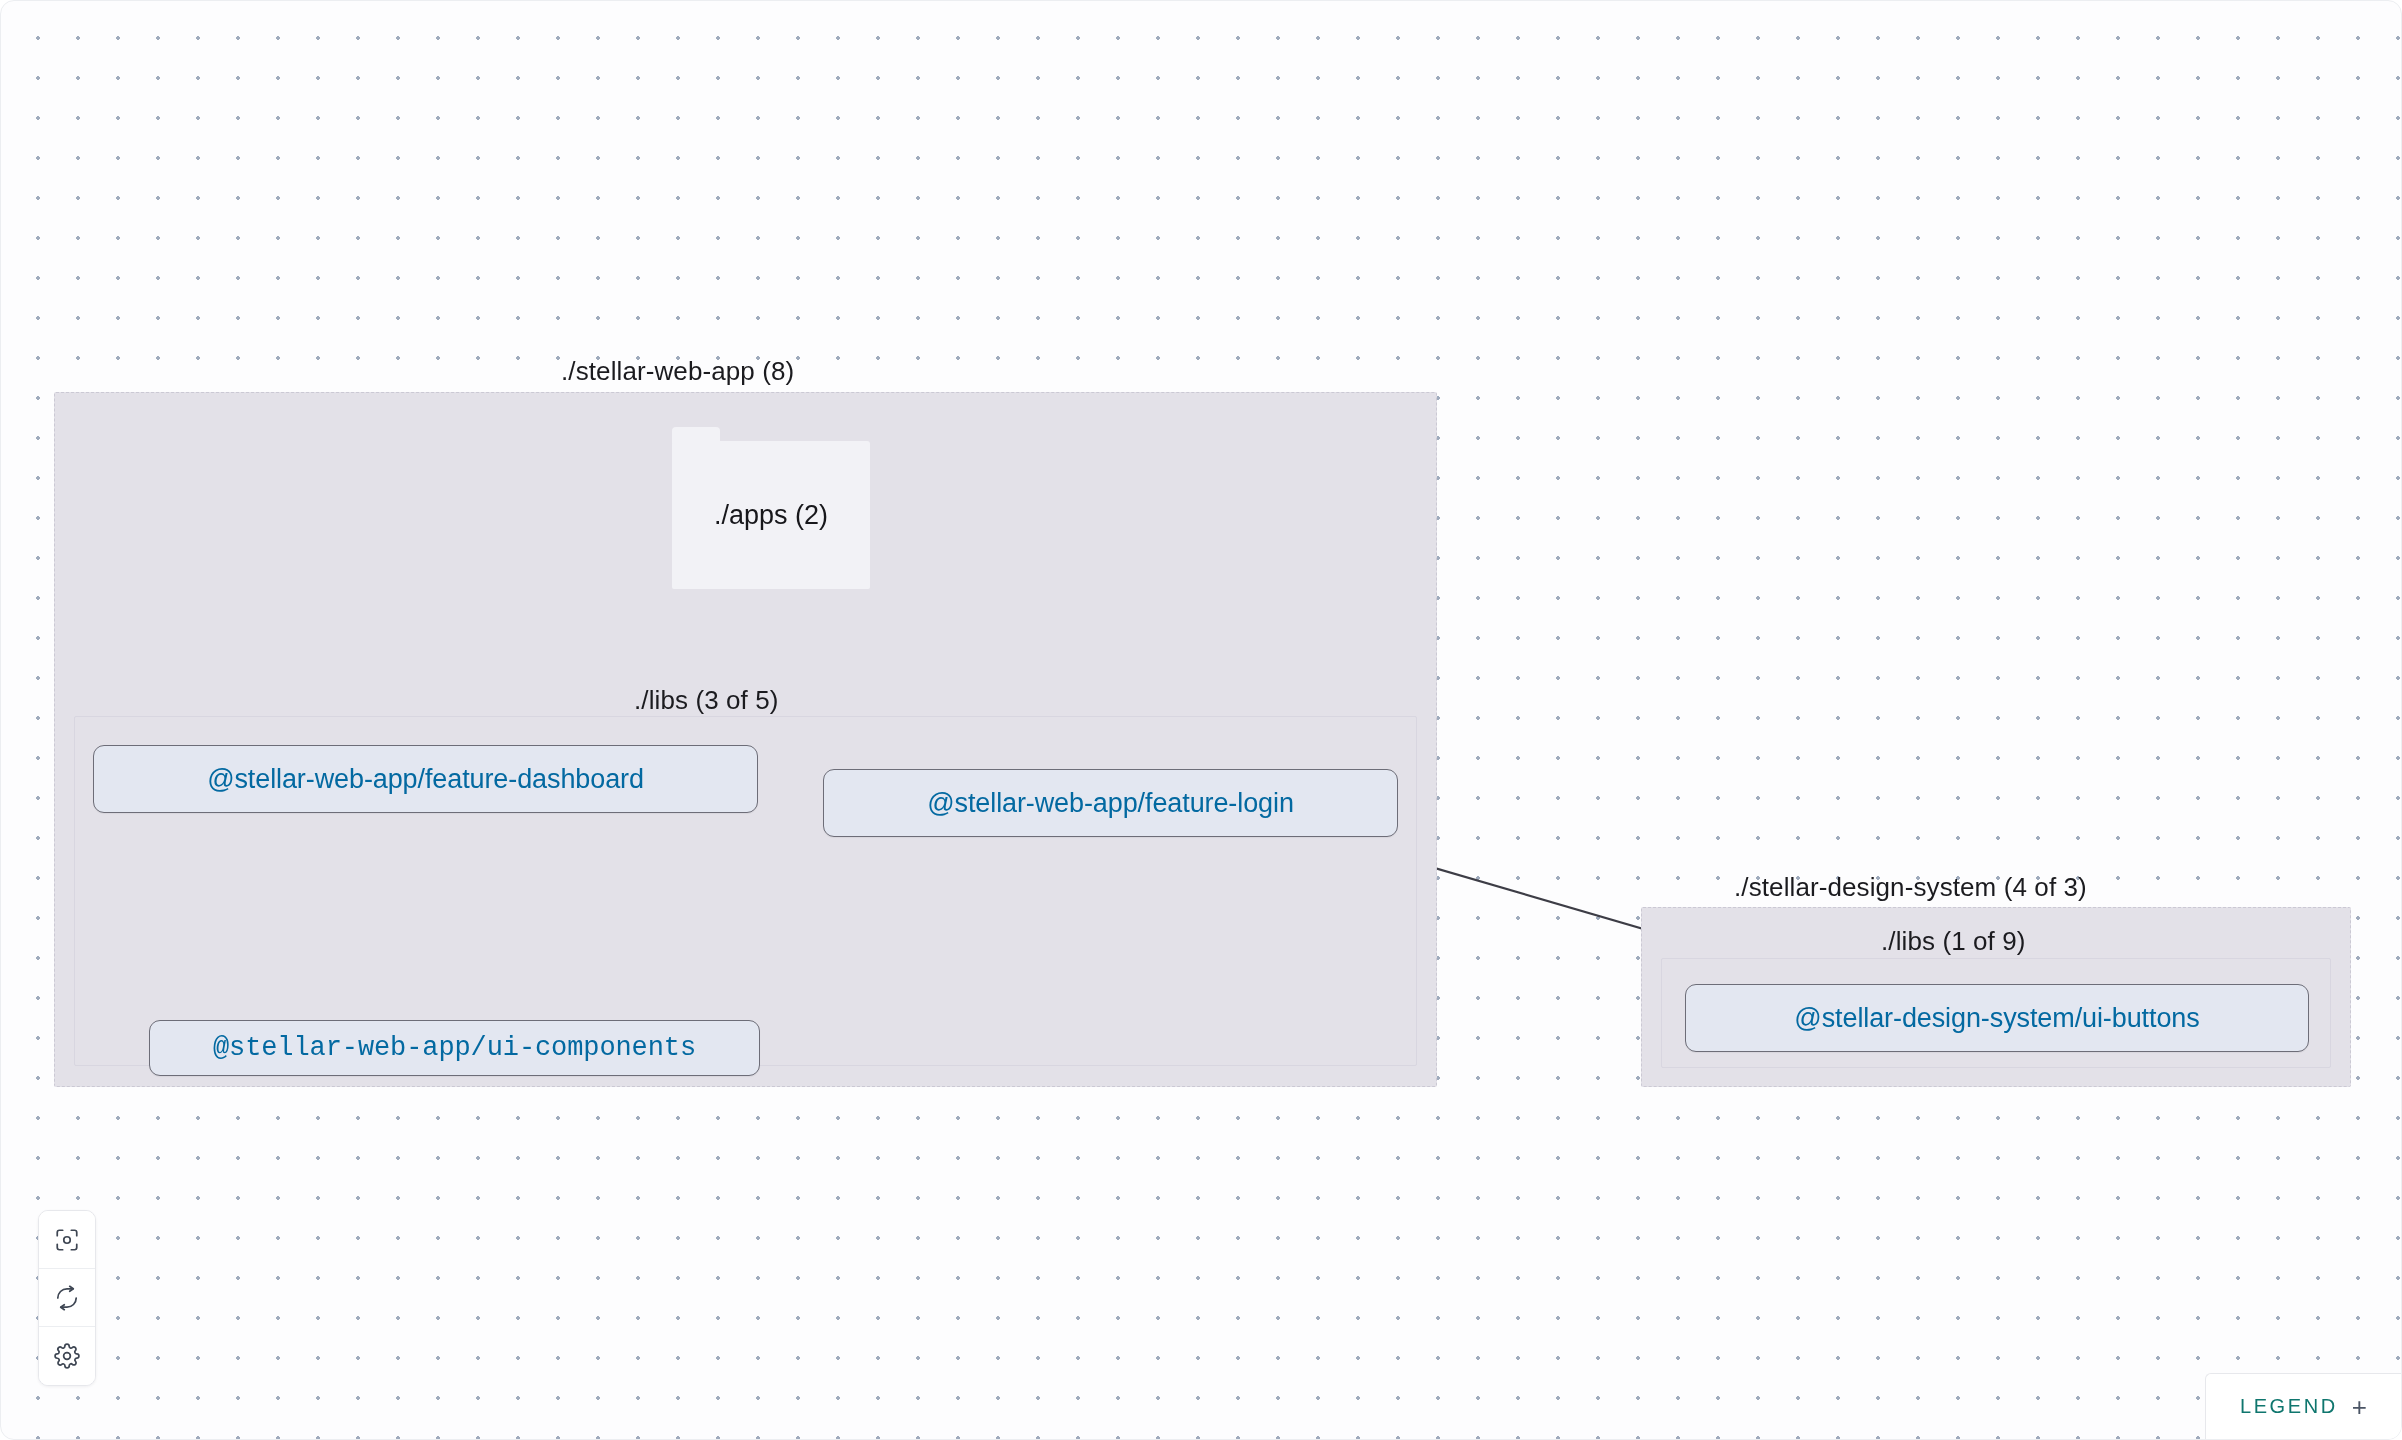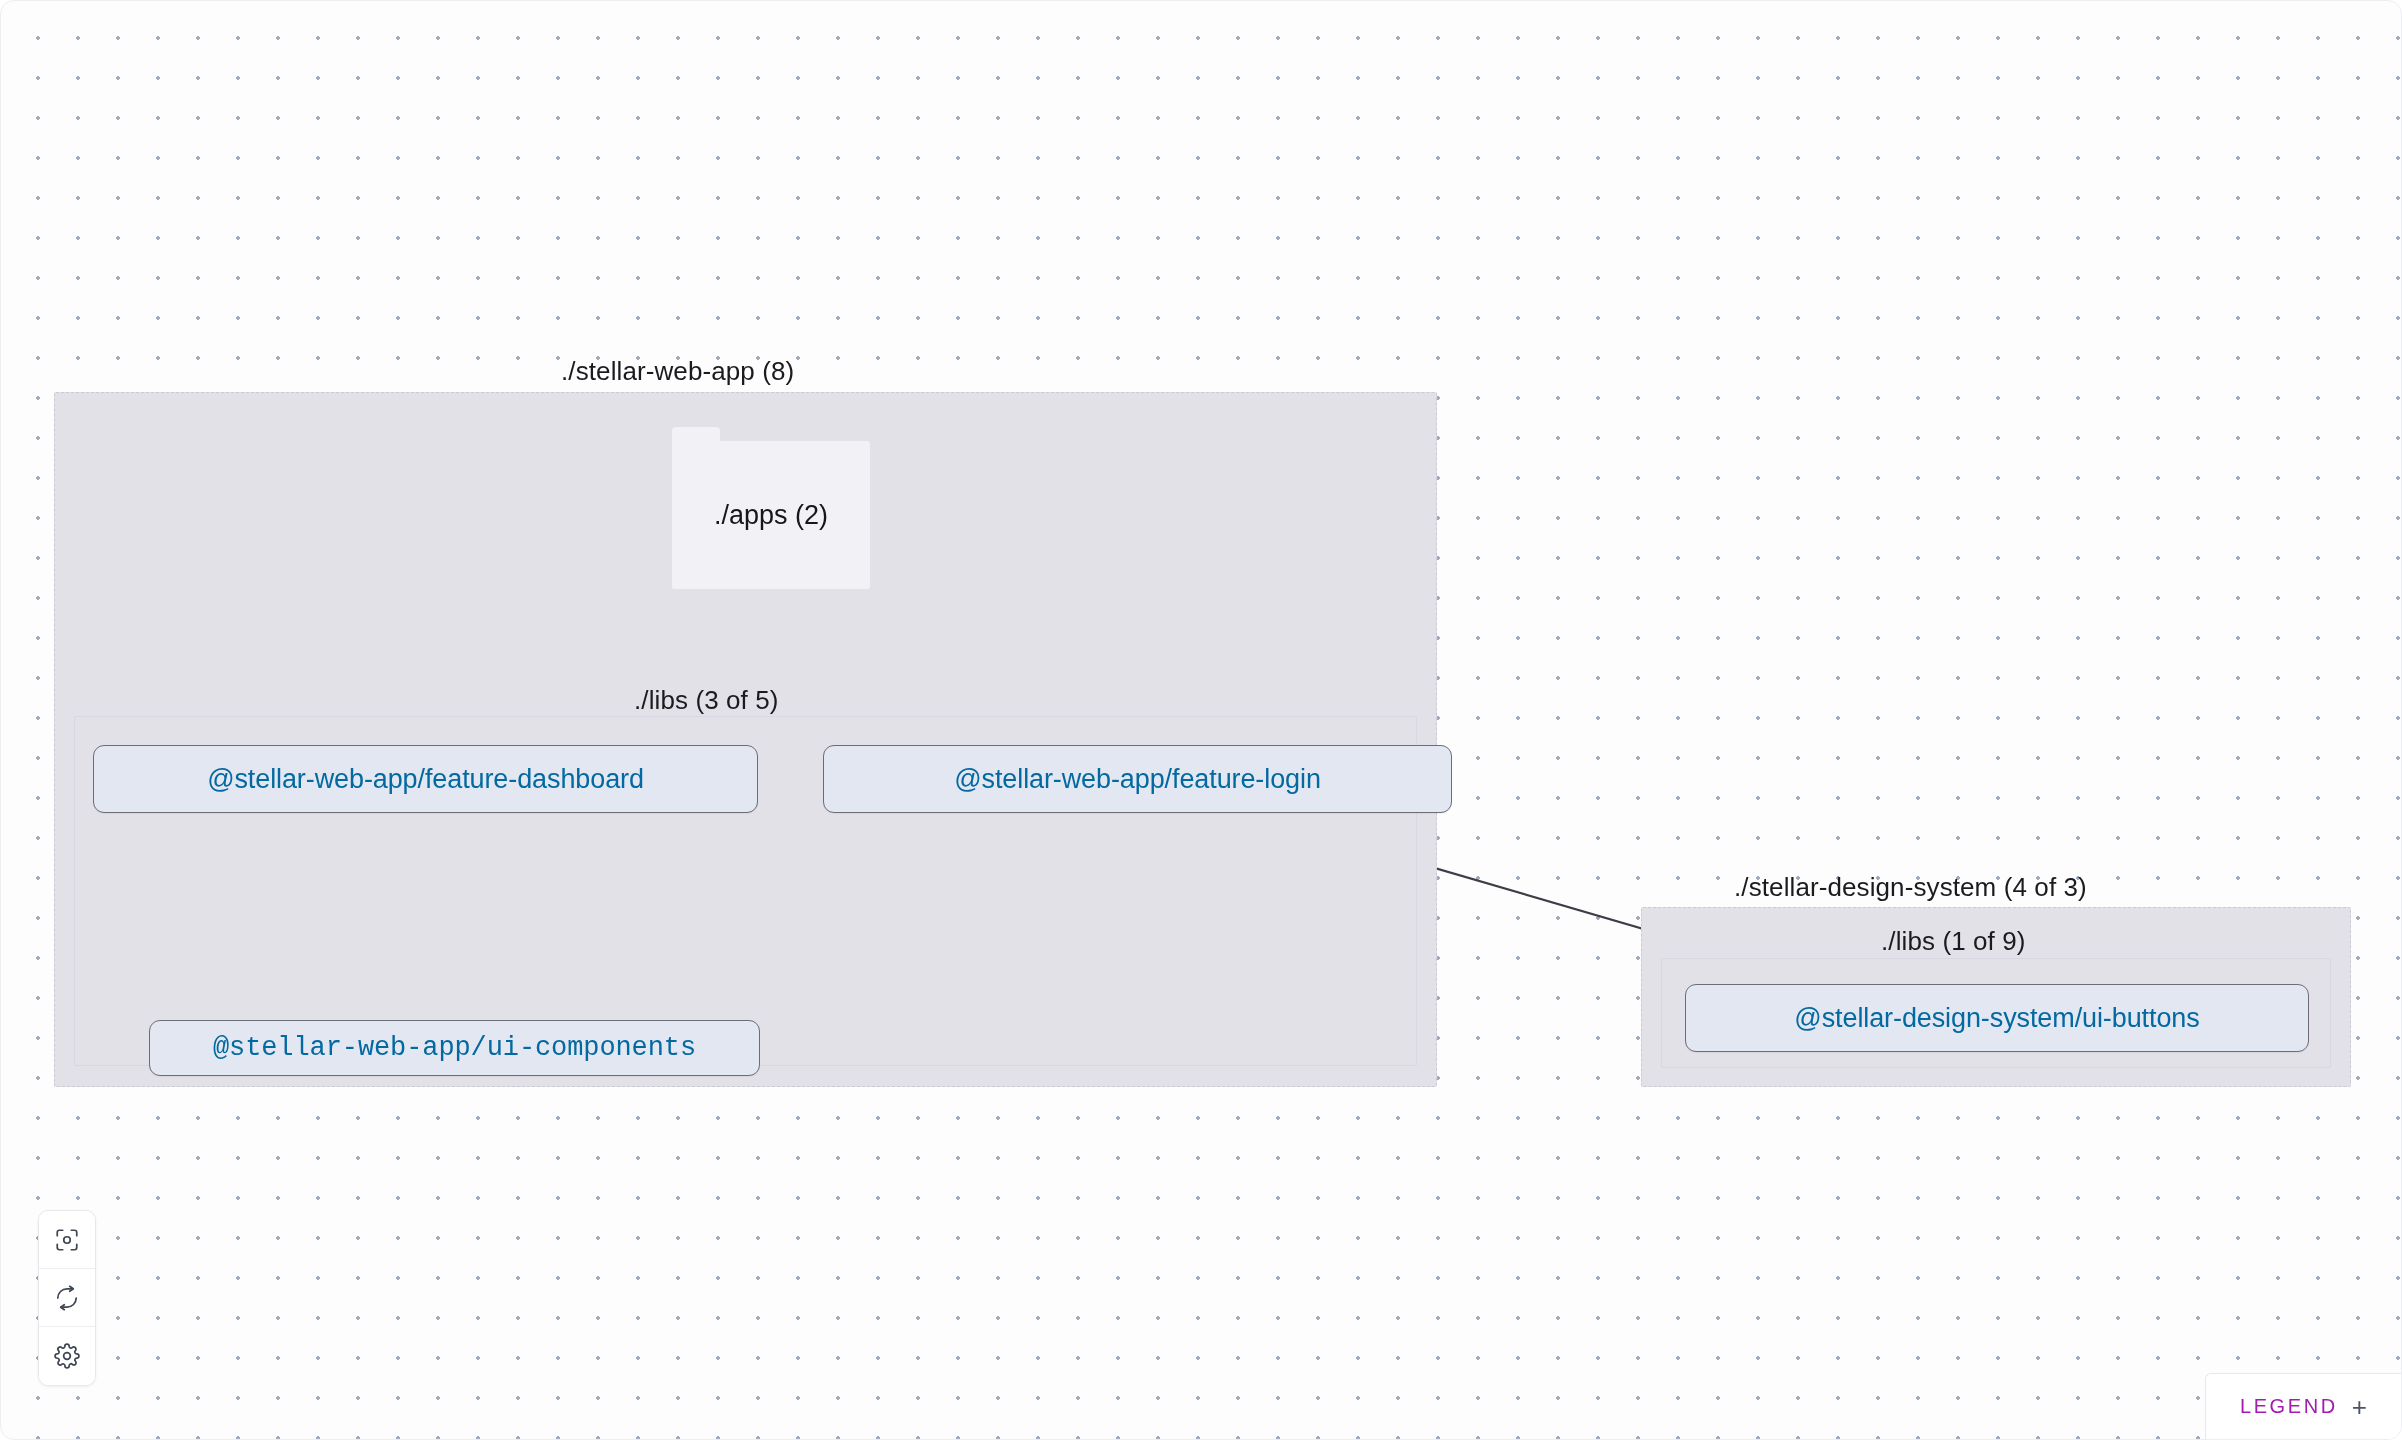--- a/index.html
+++ b/index.html
@@ -140,21 +140,21 @@
     display: flex;
     align-items: center;
     justify-content: center;
     gap: 14px;
     padding: 0 34px;
     cursor: pointer;
   }
   .legend .ltext {
     font-size: 20px;
     letter-spacing: 2.6px;
-    color: #a21caf;
+    color: #0f766e;
   }
   .legend .lplus {
     font-size: 26px;
     color: #4b5565;
     line-height: 1;
   }
 </style>
 </head>
 <body>
 
@@ -191,21 +191,21 @@
 
   <div class="folder" style="left:671px; top:440px; width:198px; height:148px; z-index:4;padding-left:21px;">
     <span class="tab"></span>
     <span class="flabel">./apps (2)</span>
   </div>
 
   <div class="node" style="left:92px; top:744px; width:665px; height:68px; z-index:5;">
     <span class="nlabel">@stellar-web-app/feature-dashboard</span>
   </div>
 
-  <div class="node" style="left:822px; top:744px; width:629px; height:68px; z-index:5;align-items:center;">
+  <div class="node" style="left:822px; top:768px; width:575px; height:68px; z-index:5;align-items:center;">
     <span class="nlabel">@stellar-web-app/feature-login</span>
   </div>
 
   <div class="node" style="left:148px; top:1019px; width:611px; height:56px; z-index:5;font-family:Liberation Mono, monospace;">
     <span class="nlabel">@stellar-web-app/ui-components</span>
   </div>
 
   <div class="group-label" style="left:1733px; top:871px; z-index:3;">./stellar-design-system (4 of 3)</div>
 
   <div class="group-outer" style="left:1640px; top:906px; width:710px; height:180px; z-index:1;"></div>

